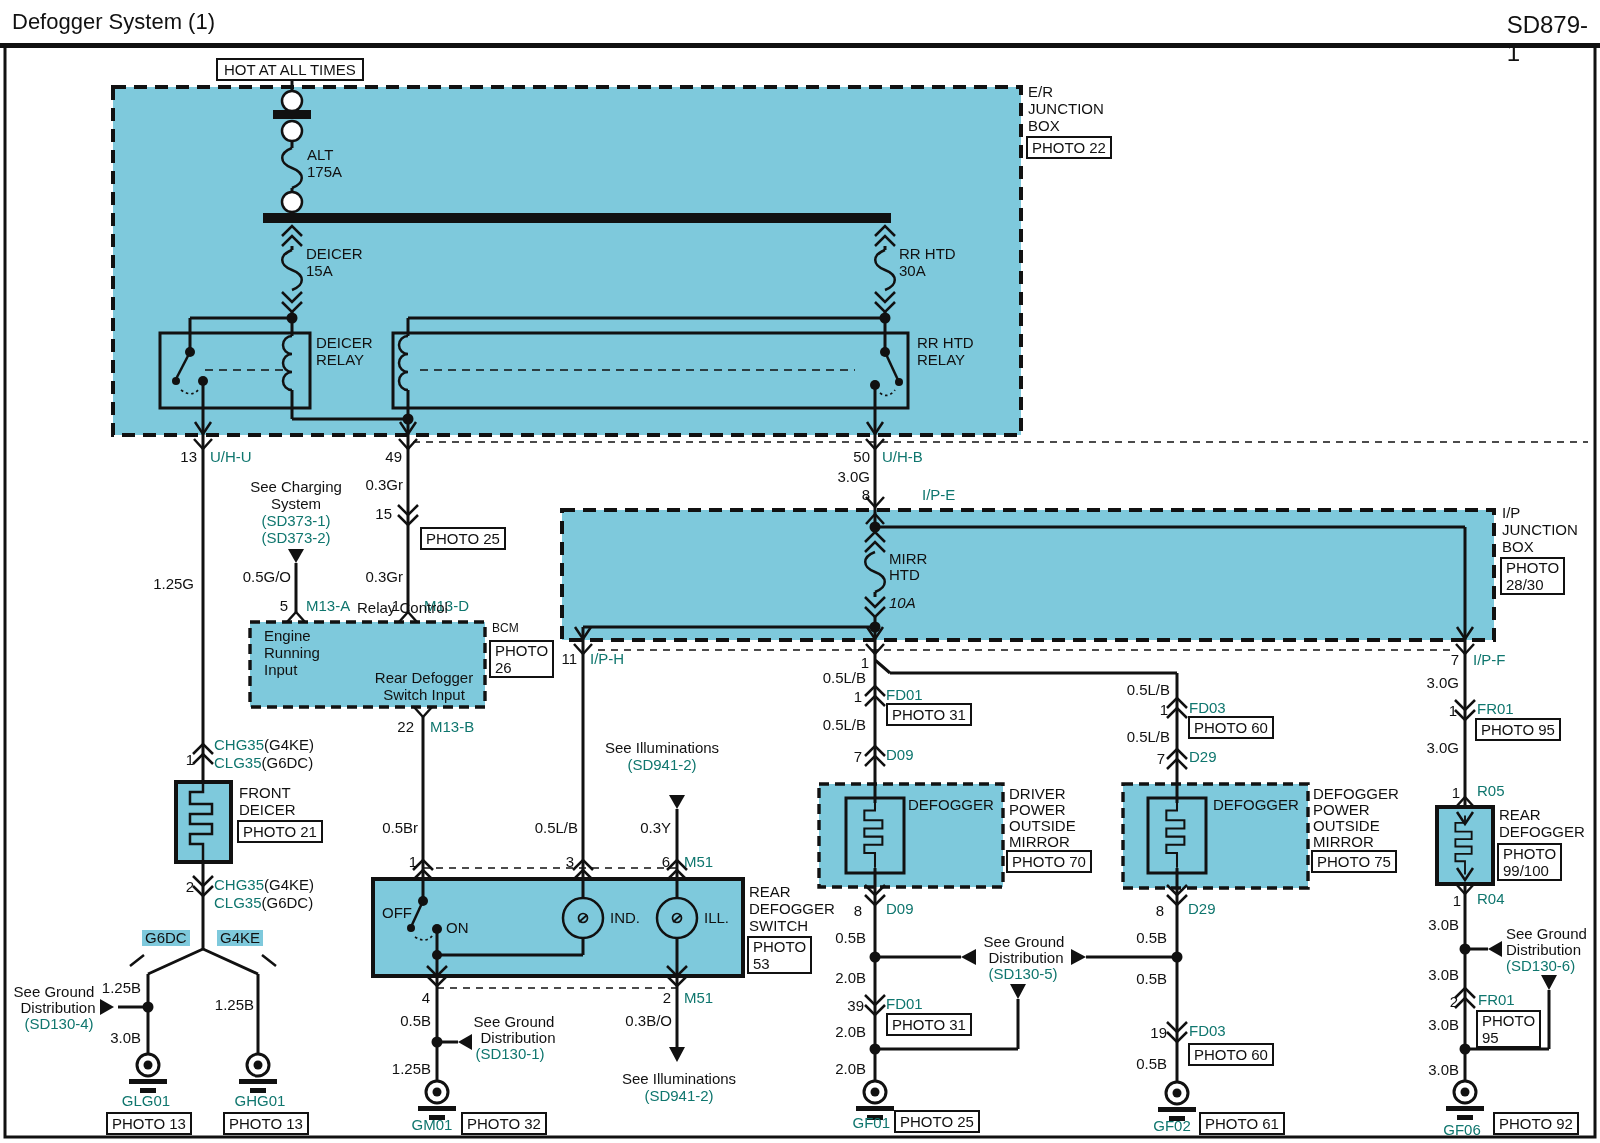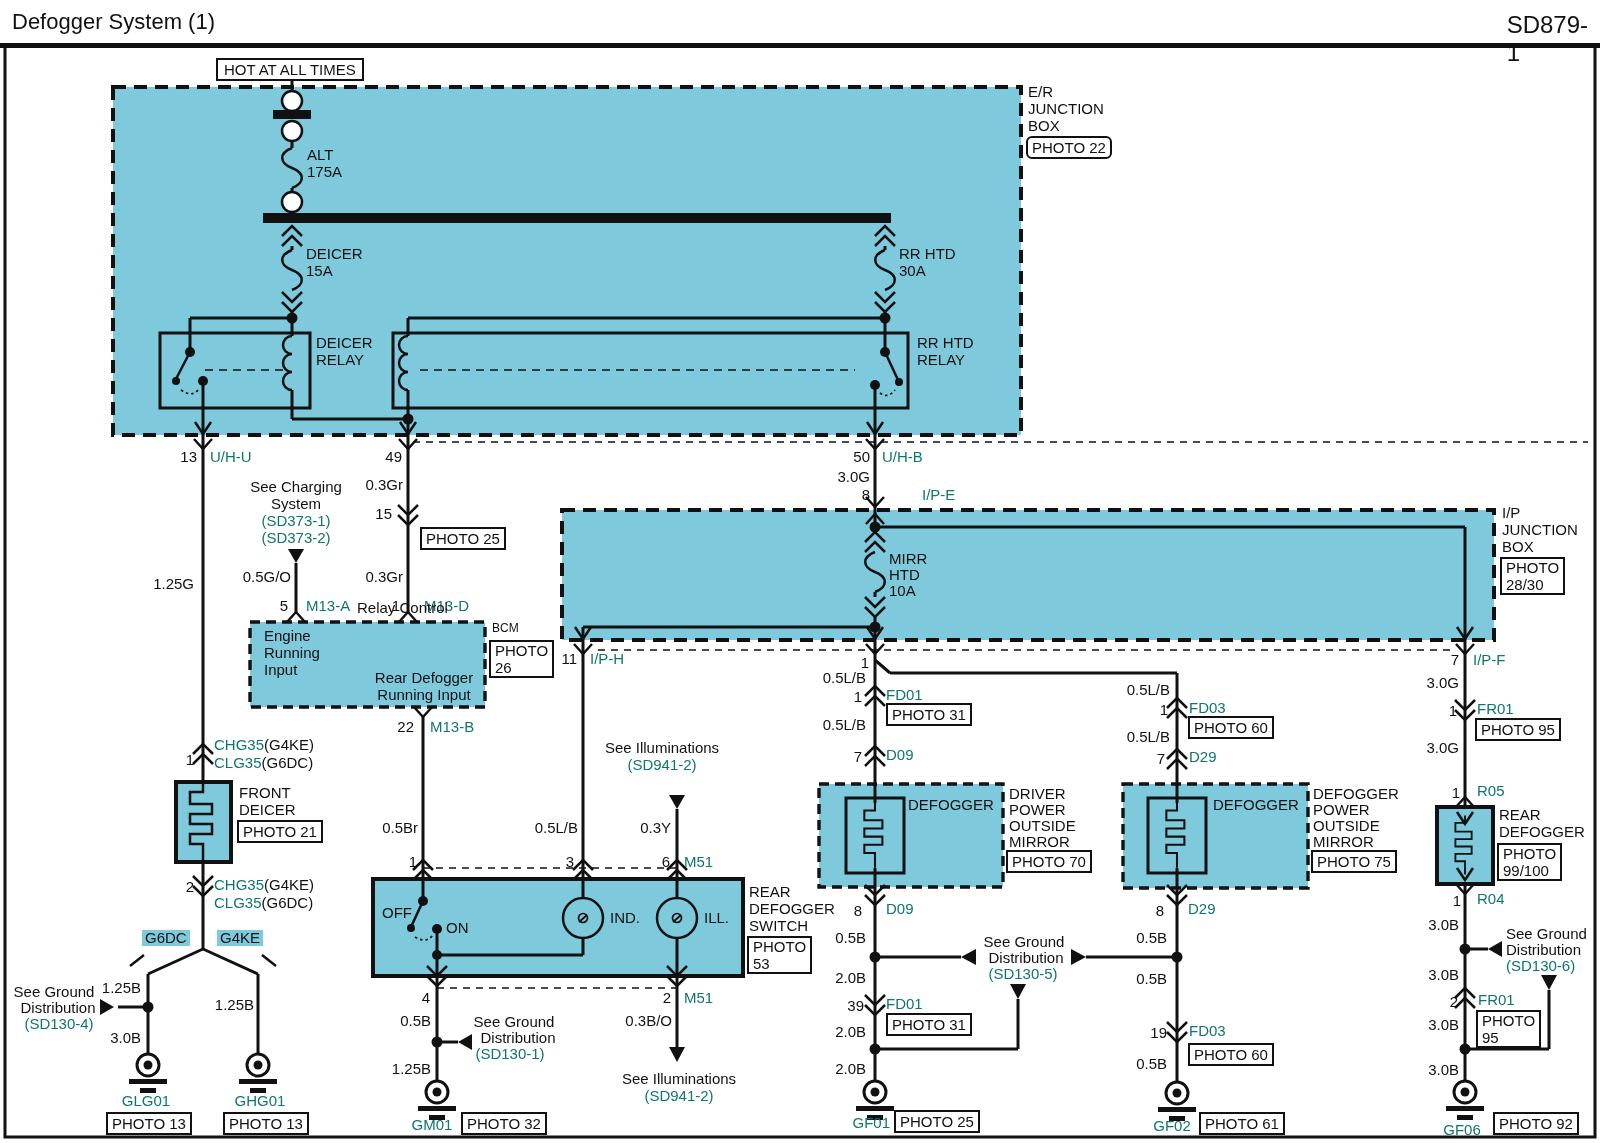--- a/index.html
+++ b/index.html
@@ -311,31 +311,31 @@
 </svg>
 
 <div class="hdr-title">Defogger System (1)</div>
 <div class="hdr-code">SD879-1</div>
 
 <div class="hot" style="left:216px;top:58px;">HOT AT ALL TIMES</div>
 
 <div class="t" style="left:1028px;top:84px;">E/R</div>
 <div class="t" style="left:1028px;top:101px;">JUNCTION</div>
 <div class="t" style="left:1028px;top:118px;">BOX</div>
-<div class="photo" style="left:1026px;top:136px;border-radius:6px;">PHOTO 22</div>
+<div class="photo" style="left:1026px;top:136px;">PHOTO 22</div>
 
 <div class="t" style="left:307px;top:147px;">ALT</div>
 <div class="t" style="left:307px;top:164px;">175A</div>
 <div class="t" style="left:306px;top:246px;">DEICER</div>
 <div class="t" style="left:306px;top:263px;">15A</div>
 <div class="t" style="left:899px;top:246px;">RR HTD</div>
 <div class="t" style="left:899px;top:263px;">30A</div>
 <div class="t" style="left:889px;top:551px;">MIRR</div>
 <div class="t" style="left:889px;top:567px;">HTD</div>
-<div class="t" style="left:889px;top:583px;">10A</div>
+<div class="t" style="left:889px;top:595px;font-style:italic;">10A</div>
 
 <div class="t" style="left:316px;top:335px;">DEICER</div>
 <div class="t" style="left:316px;top:352px;">RELAY</div>
 <div class="t" style="left:917px;top:335px;">RR HTD</div>
 <div class="t" style="left:917px;top:352px;">RELAY</div>
 
 <div class="t ra" style="left:197px;top:449px;">13</div>
 <div class="t b" style="left:210px;top:449px;">U/H-U</div>
 <div class="t ra" style="left:402px;top:449px;">49</div>
 <div class="t ra" style="left:403px;top:477px;">0.3Gr</div>
@@ -368,21 +368,21 @@
 <div class="photo" style="left:1500px;top:557px;">
   <span class="pl">PHOTO</span>
   <span class="pl">28/30</span>
 </div>
 
 <div class="t" style="left:264px;top:628px;">Engine</div>
 <div class="t" style="left:264px;top:645px;">Running</div>
 <div class="t" style="left:264px;top:662px;">Input</div>
 <div class="t" style="left:357px;top:600px;">Relay Control</div>
 <div class="t ca" style="left:424px;top:670px;">Rear Defogger</div>
-<div class="t ca" style="left:424px;top:687px;">Running Input</div>
+<div class="t ca" style="left:424px;top:687px;">Switch Input</div>
 <div class="t f16" style="left:492px;top:620px;">BCM</div>
 <div class="photo" style="left:489px;top:640px;">
   <span class="pl">PHOTO</span>
   <span class="pl">26</span>
 </div>
 <div class="t ra" style="left:414px;top:719px;">22</div>
 <div class="t b" style="left:430px;top:719px;">M13-B</div>
 
 <div class="t ra" style="left:577px;top:651px;">11</div>
 <div class="t b" style="left:590px;top:651px;">I/P-H</div>

